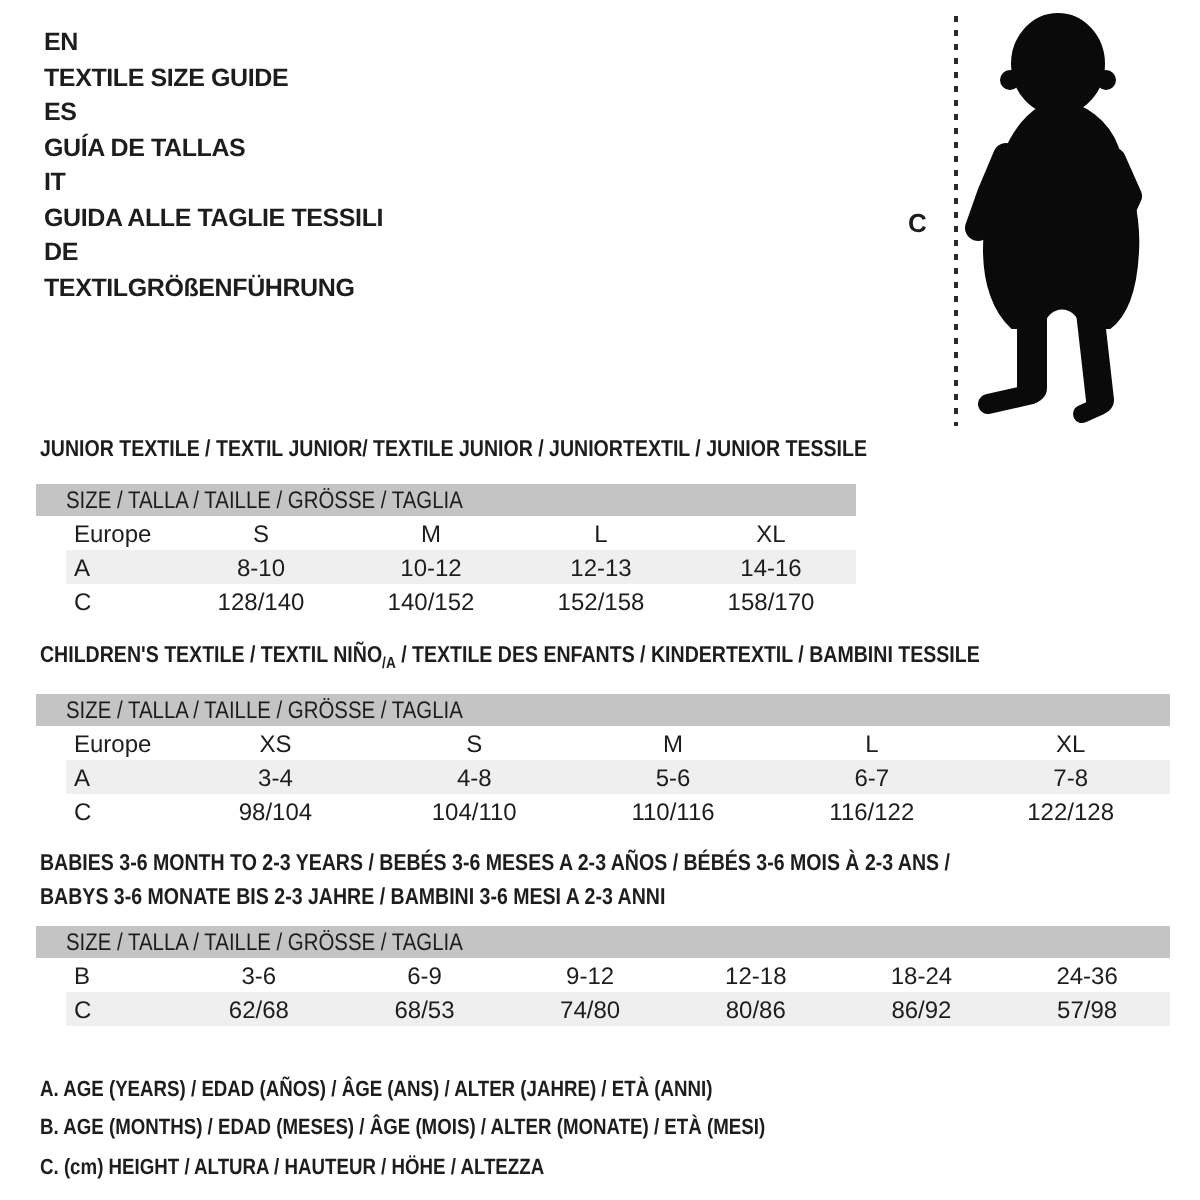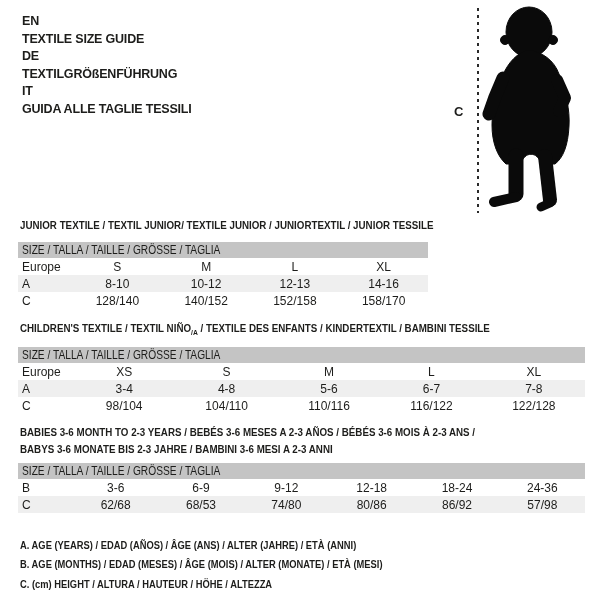--- a/index.html
+++ b/index.html
@@ -29,46 +29,50 @@
 
   
   .section-title { position:absolute; left:20px; font-weight:bold; font-size:11.5px; line-height:17px; }
   .sub-a { font-size:8px; position:relative; top:2.5px; }
 
   
   .size-table { position:absolute; left:18px; font-size:12px; }
   .t-junior { top:242px; width:410px; }
   .t-children { top:347px; width:567px; }
   .t-babies { top:463px; width:567px; }
-  .table-header { height:16px; background:#c4c4c4; display:flex; align-items:center; padding-left:4px; }
+  .table-header { height:16px; background:#c4c4c4; display:flex; align-items:center; padding-left:15px; }
   .table-header span { display:inline-block; }
-  .t-row { display:flex; height:17px; align-items:center; }
+  .t-row { display:flex; height:17px; align-items:center;margin-left:15px; }
   .t-row.alt { background:#efefef; }
   .row-label { width:55px; padding-left:4px; }
   .cell { flex:1; text-align:center; }
 
   
   .footnotes { position:absolute; left:20px; top:536px; }
   .footnote { font-weight:bold; font-size:11px; line-height:19.3px; }
 </style>
 </head>
 <body>
 
 <div class="lang-block">
   <div class="lang-row">
     <span class="lang-code">EN</span>
     <span>TEXTILE SIZE GUIDE</span>
   </div>
   <div class="lang-row">
-    <span class="lang-code">DE</span>
-    <span>TEXTILGRÖßENFÜHRUNG</span>
+    <span class="lang-code">ES</span>
+    <span>GUÍA DE TALLAS</span>
   </div>
   <div class="lang-row">
     <span class="lang-code">IT</span>
     <span>GUIDA ALLE TAGLIE TESSILI</span>
+  </div>
+  <div class="lang-row">
+    <span class="lang-code">DE</span>
+    <span>TEXTILGRÖßENFÜHRUNG</span>
   </div>
 </div>
 
 <div class="figure-area">
   <span class="height-label">C</span>
   <div class="measure-line"></div>
   <svg class="silhouette" viewBox="0 0 98 212" xmlns="http://www.w3.org/2000/svg">
     <g fill="#0a0a0a" stroke="#0a0a0a">
       <ellipse cx="47" cy="28" rx="23" ry="25"></ellipse>
       <circle cx="23" cy="36" r="4.5"></circle>

